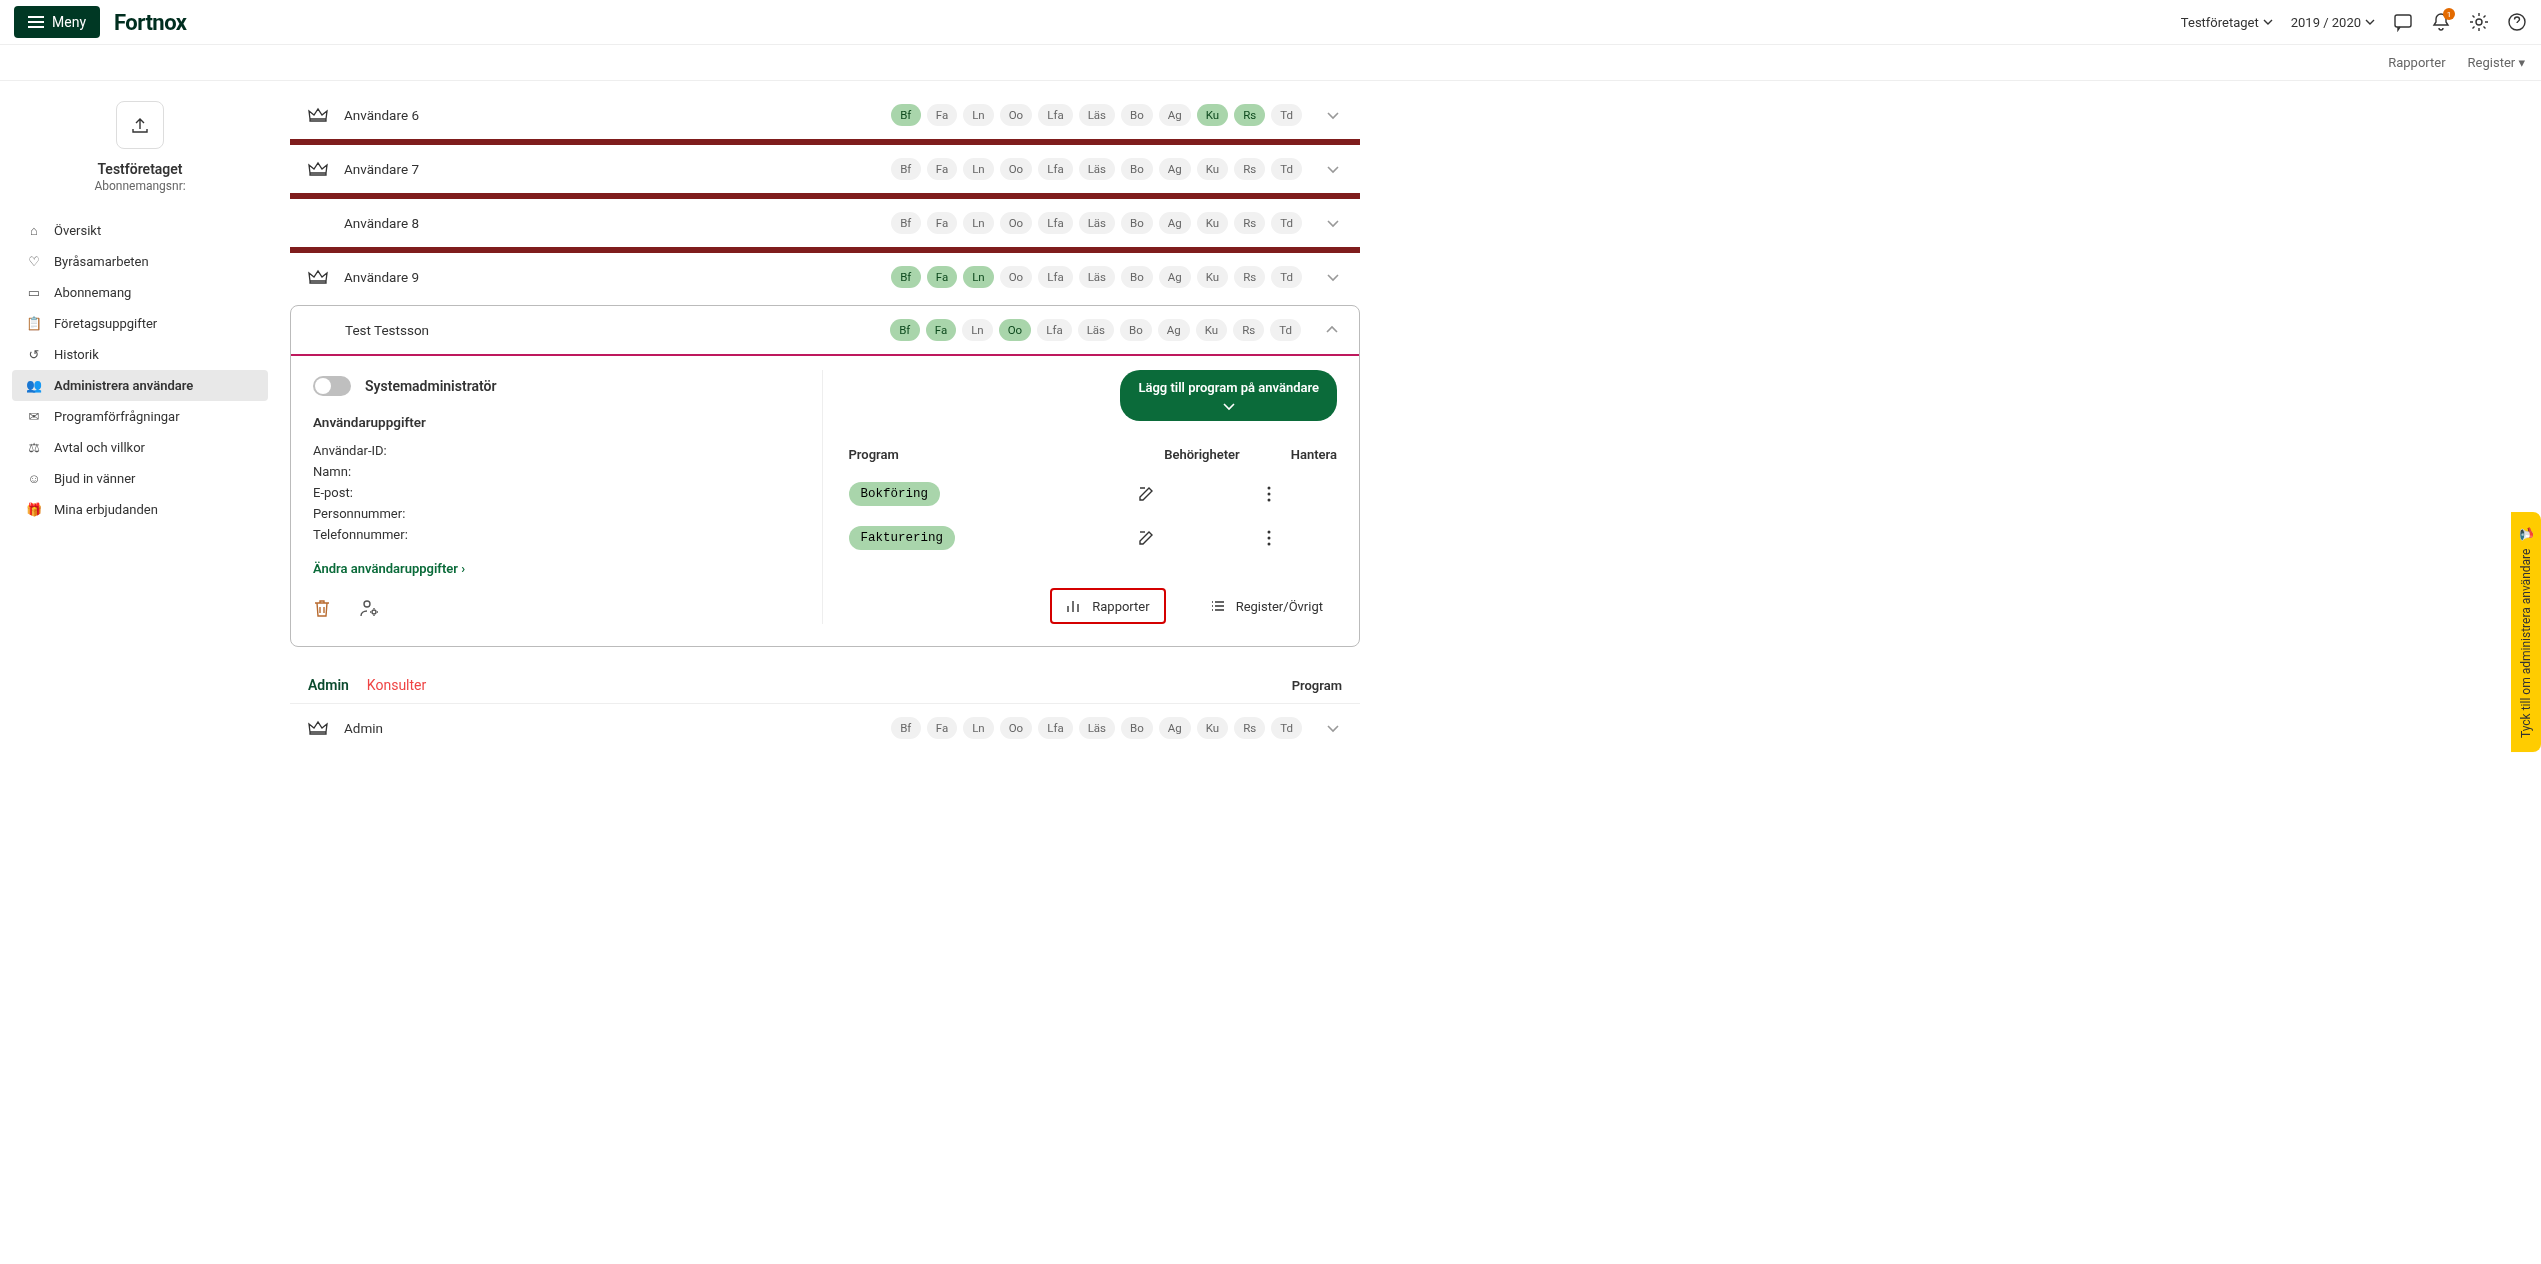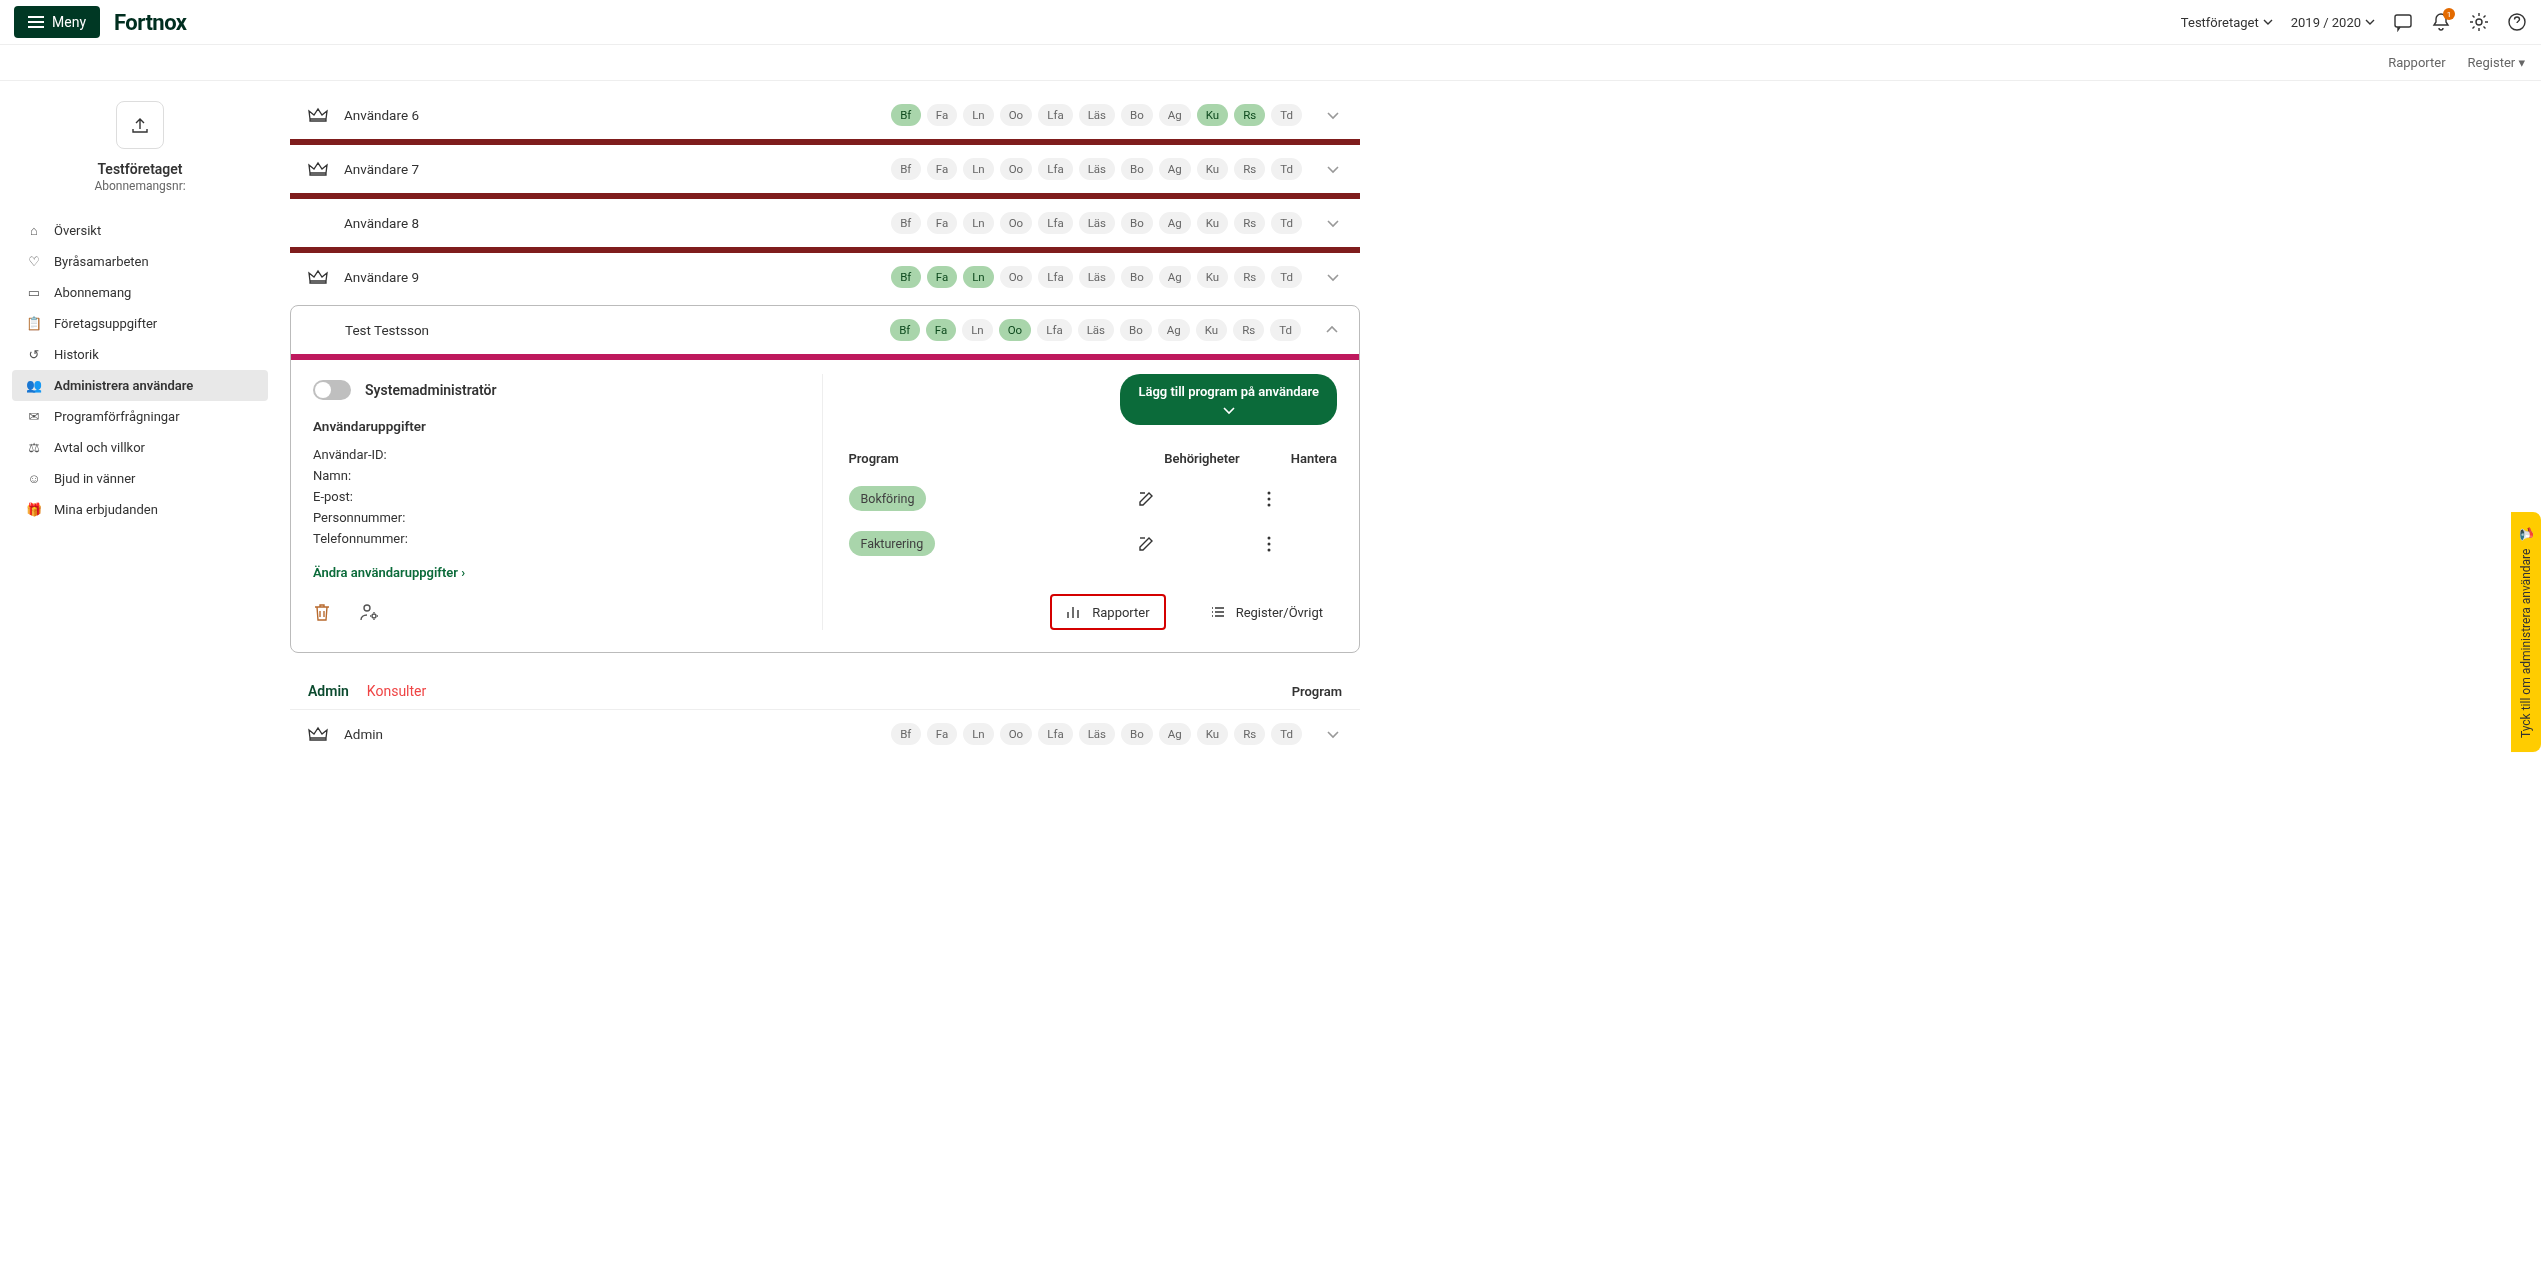--- a/index.html
+++ b/index.html
@@ -40,21 +40,21 @@
 .crown { width:22px; text-align:center; color:#333; }
 .user-name { flex:1; font-size:13.5px; }
 .badges { display:flex; gap:6px; align-items:center; }
 .badge { padding:4px 9px; border-radius:12px; background:#f1f1f1; color:#666; font-size:11.5px; min-width:30px; text-align:center; }
 .badge.on { background:#a9d5ab; color:#0e4a1e; }
 .chev { color:#999; cursor:pointer; margin-left:10px; width:16px; }
 
 
 .user-panel { border:1px solid #bbb; border-radius:8px; margin-top:4px; overflow:hidden; }
 .user-panel .user-row { border-top:none; }
-.panel-body { display:flex; padding:14px 22px 22px; gap:20px; border-top:6px solid #be185d; }
+.panel-body { display:flex; padding:14px 22px 22px; gap:20px; border-top:2px solid #be185d; }
 .panel-left { flex:1; }
 .panel-right { flex:1; border-left:1px solid #eee; padding-left:26px; }
 .toggle-row { display:flex; align-items:center; gap:14px; margin:6px 0 18px 0; }
 .toggle { width:38px; height:20px; background:#bfbfbf; border-radius:20px; position:relative; cursor:pointer; }
 .toggle::after { content:""; position:absolute; width:16px; height:16px; background:#fff; border-radius:50%; top:2px; left:2px; }
 .section-title { font-weight:600; font-size:13.5px; margin-bottom:10px; }
 .detail { font-size:13px; color:#333; padding:3px 0; }
 .edit-link { color:#0b6b3a; font-weight:600; font-size:13px; margin-top:16px; display:inline-block; cursor:pointer; }
 .panel-actions { display:flex; gap:28px; margin-top:22px; }
 .panel-actions .act-ico { cursor:pointer; color:#9c6a2e; }
@@ -63,21 +63,21 @@
 .panel-right-head { display:flex; align-items:center; justify-content:space-between; margin-bottom:14px; }
 .add-prog-btn { background:#0b6b3a; color:#fff; border:none; border-radius:20px; padding:10px 18px; font-size:13px; font-weight:600; cursor:pointer; display:flex; align-items:center; gap:8px;flex-direction:column; }
 .prog-header { display:flex; font-size:13px; font-weight:600; color:#333; padding:12px 0 10px; }
 .prog-header .col-prog { flex:1; }
 .prog-header .col-auth { width:130px; text-align:center; }
 .prog-header .col-manage { width:70px; text-align:right; }
 .prog-row { display:flex; align-items:center; padding:10px 0; }
 .prog-row .col-prog { flex:1; }
 .prog-row .col-auth { width:130px; text-align:center; }
 .prog-row .col-manage { width:70px; text-align:right; }
-.prog-chip { background:#a9d5ab; color:#404040; padding:5px 12px; border-radius:14px; font-size:12.5px; display:inline-block; }
+.prog-chip { background:#a9d5ab; color:#000000; padding:5px 12px; border-radius:14px; font-size:12.5px; display:inline-block;font-family:Liberation Mono, monospace; }
 .edit-ico, .more-ico { cursor:pointer; color:#333; }
 .panel-footer { display:flex; justify-content:flex-end; gap:30px; margin-top:28px; align-items:center; }
 .footer-box { display:flex; align-items:center; gap:10px; padding:8px 14px; cursor:pointer; font-size:13px; }
 .footer-box.highlight { border:2px solid #d40000; border-radius:4px; }
 
 .tabs-row { display:flex; justify-content:space-between; align-items:center; padding:30px 18px 10px; }
 .tabs { display:flex; gap:18px; font-size:14px; }
 .tab { cursor:pointer; color:#ef4444; }
 .tab.active { color:#0b4a2e; font-weight:600; }
 .tabs-right { font-size:13px; font-weight:600; }

